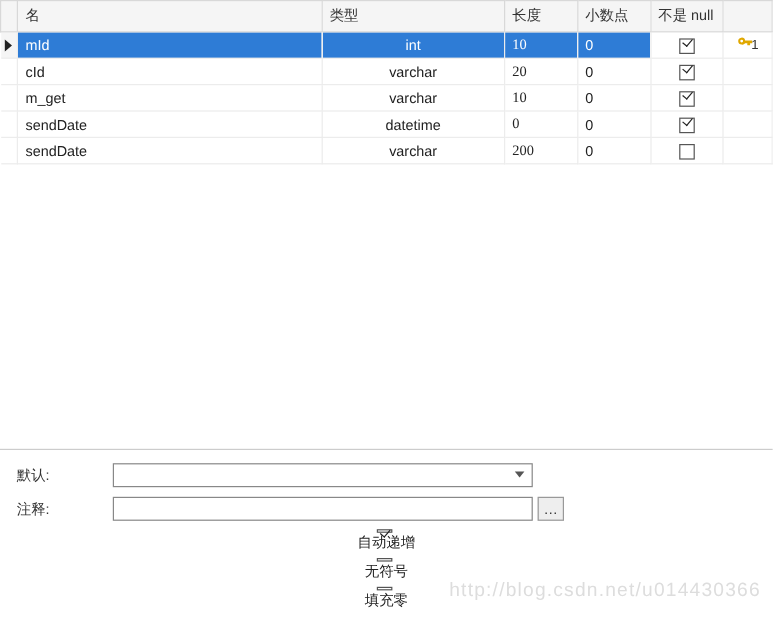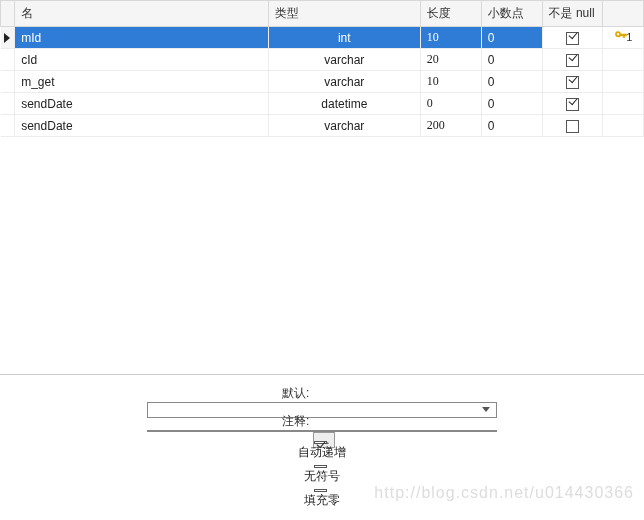--- a/index.html
+++ b/index.html
@@ -84,21 +84,21 @@
     display:inline-block;
     color:#e0a800;
     font-size:14px;
     vertical-align:middle;
   }
   .key-num { font-size:11px; color:#333; margin-left:-2px;}
 
   .bottom-panel {
     padding: 10px 14px 6px 14px;
   }
-  .form-row { display:flex; align-items:center; margin-bottom:6px; height:22px;flex-direction:column;}
+  .form-row { display:flex; align-items:center; margin-bottom:6px; height:22px;}
   .form-label { width:80px; color:#333;}
   .combo {
     width:350px; height:20px;
     border:1px solid #888;
     background:#fff;
     display:flex; align-items:center; justify-content:flex-end;
     padding:0 2px;
   }
   .combo-arrow {
     width:14px;height:14px;

